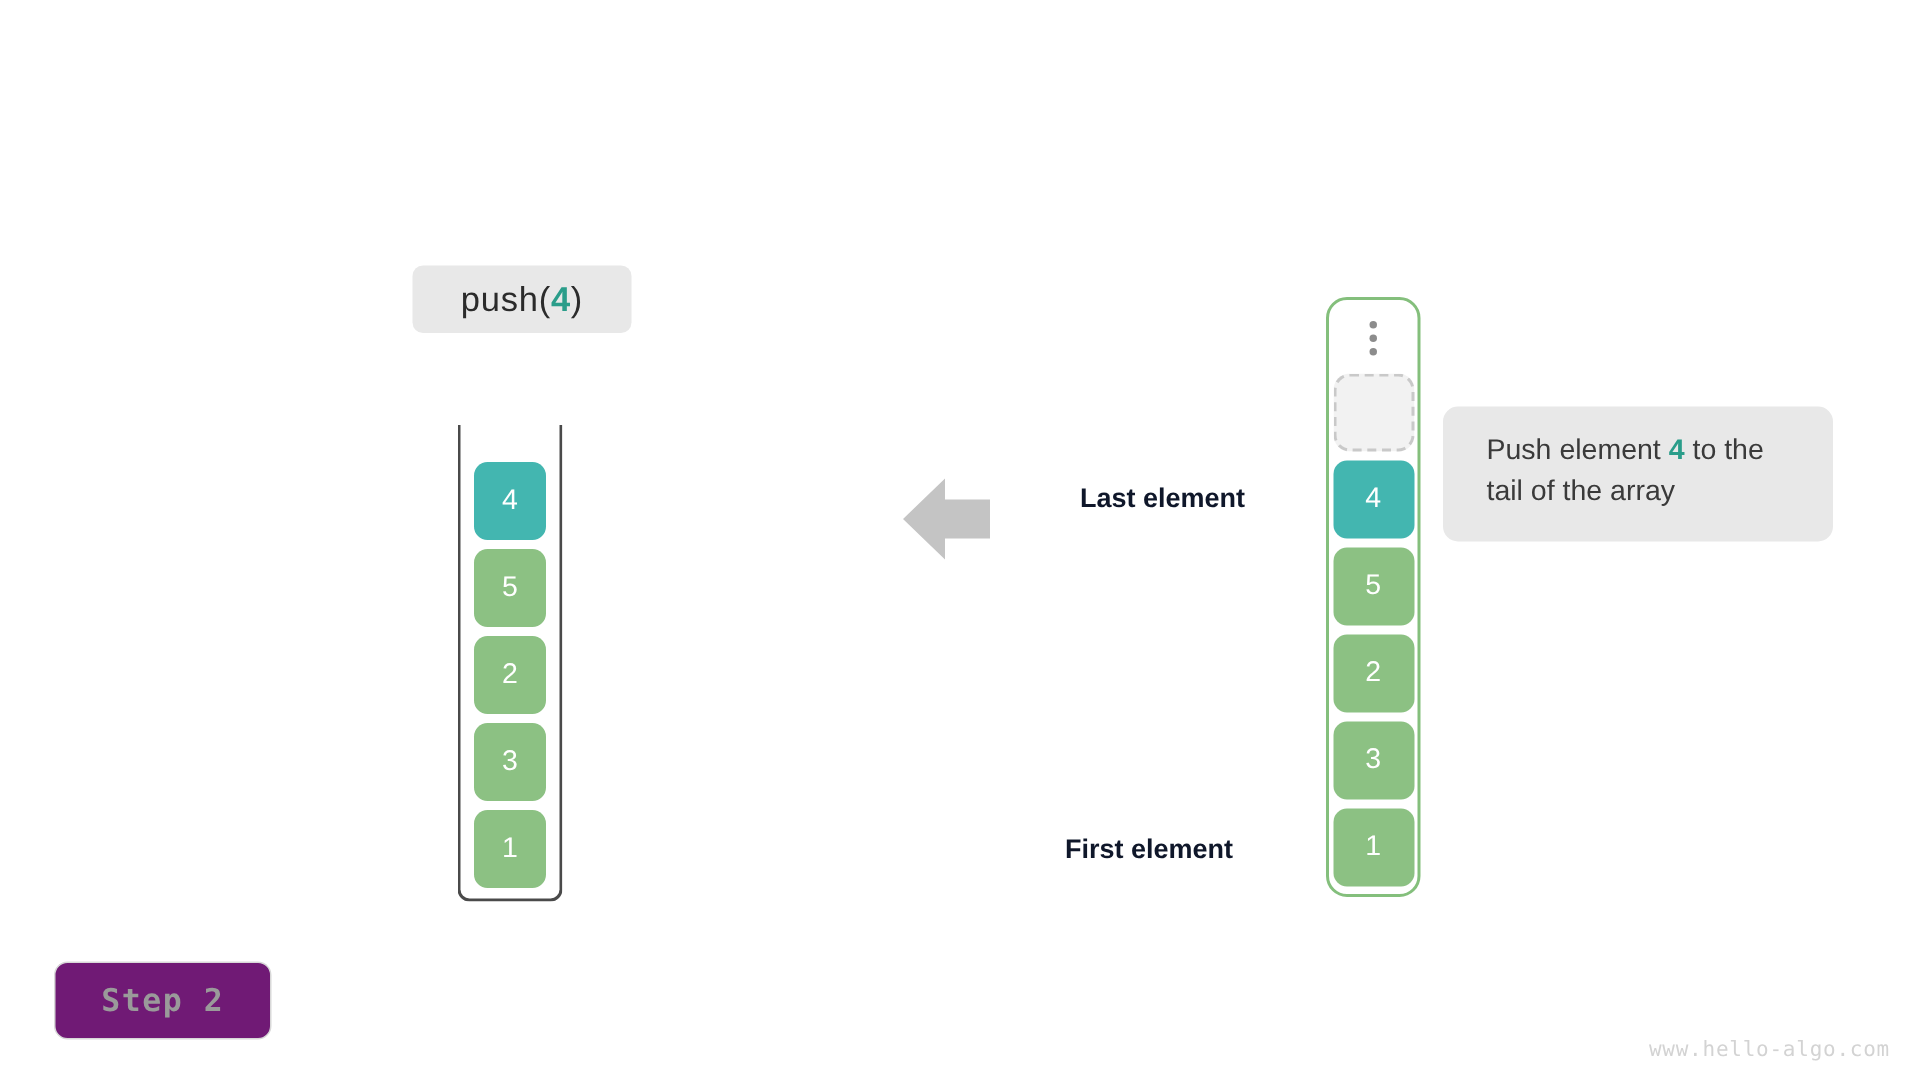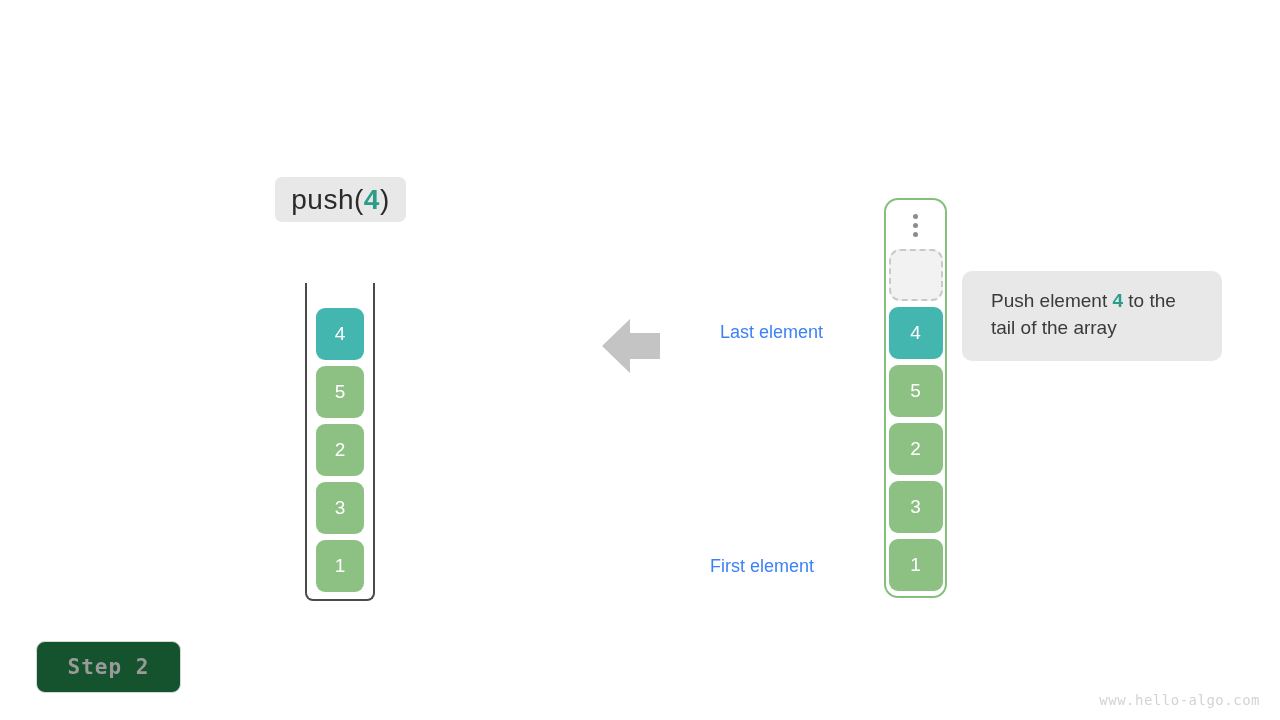--- a/index.html
+++ b/index.html
@@ -17,28 +17,28 @@
     position: relative;
     width: 1280px;
     height: 720px;
   }
 
   
   .op-label {
     position: absolute;
     left: 275px;
     top: 177px;
-    width: 131px;
+    width: 146px;
     height: 45px;
     background: #e8e8e8;
     border-radius: 7px;
     display: flex;
     align-items: center;
     justify-content: center;
-    font-size: 28px;
+    font-size: 23px;
     color: #2b2b2b;
     letter-spacing: 0.5px;
     white-space: pre;
   }
   .op-label .accent {
     color: #2a9d8a;
     font-weight: bold;
   }
 
   
@@ -143,43 +143,43 @@
   .arrow-left {
     position: absolute;
     left: 602px;
     top: 318px;
     width: 58px;
     height: 56px;
   }
   .anno-bold {
     position: absolute;
     font-size: 18px;
-    font-weight: normal;
-    color: #3b82f6;
+    font-weight: bold;
+    color: #0f172a;
     white-space: nowrap;
   }
   .anno-last  { left: 720px; top: 322px; }
   .anno-first { left: 710px; top: 556px; text-align: right; }
   .caption {
     position: absolute;
     left: 458px;
     top: 427px;
     font-size: 21px;
     color: #9a9a9a;
     white-space: nowrap;
   }
 
   
   .step-badge {
     position: absolute;
     left: 36px;
     top: 641px;
     width: 145px;
     height: 52px;
-    background: #14532d;
+    background: #701a75;
     border: 1px solid #d8d8d8;
     border-radius: 9px;
     box-sizing: border-box;
     display: flex;
     align-items: center;
     justify-content: center;
     font-family: "DejaVu Sans Mono", monospace;
     font-size: 21px;
     font-weight: bold;
     color: #9a9a9a;

